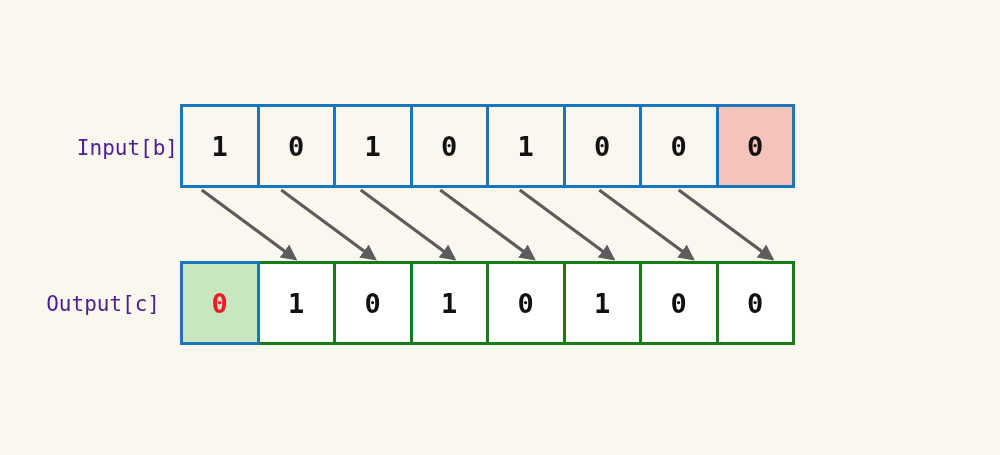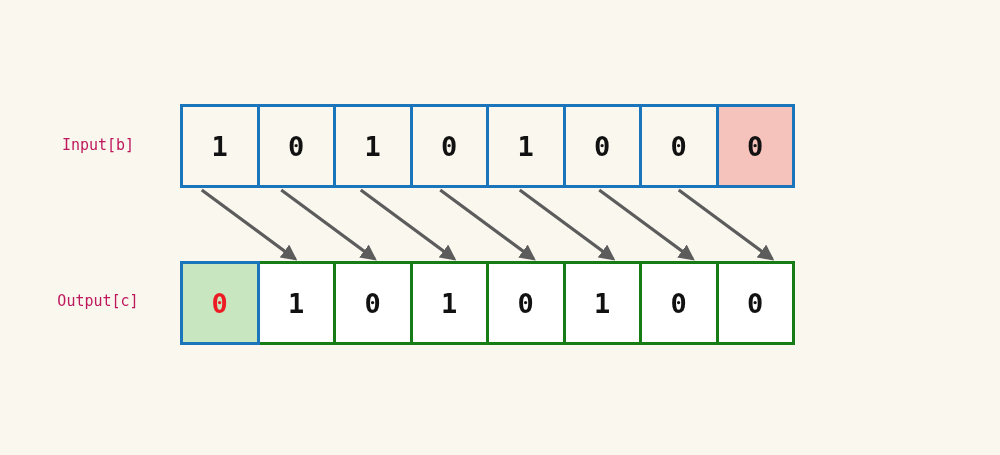--- a/index.html
+++ b/index.html
@@ -16,29 +16,29 @@
   #diagram {
     position: relative;
     width: 1000px;
     height: 455px;
   }
 
   
   .row-label {
     position: absolute;
     font-family: "DejaVu Sans Mono", monospace;
-    font-size: 15px;
-    color: #be185d;
+    font-size: 21px;
+    color: #4c1d95;
     letter-spacing: 0px;
     white-space: nowrap;
-    text-align: center;
+    text-align: right;
     width: 160px;
   }
   #input-label  { left: 18px; top: 136px; }
-  #output-label { left: 18px; top: 292px; }
+  #output-label { left: 0; top: 292px; }
 
   
   .cell-row {
     position: absolute;
     display: flex;
     height: 84px;
   }
   #input-row  { left: 180px; top: 104px; }
   #output-row { left: 180px; top: 261px; }
 

